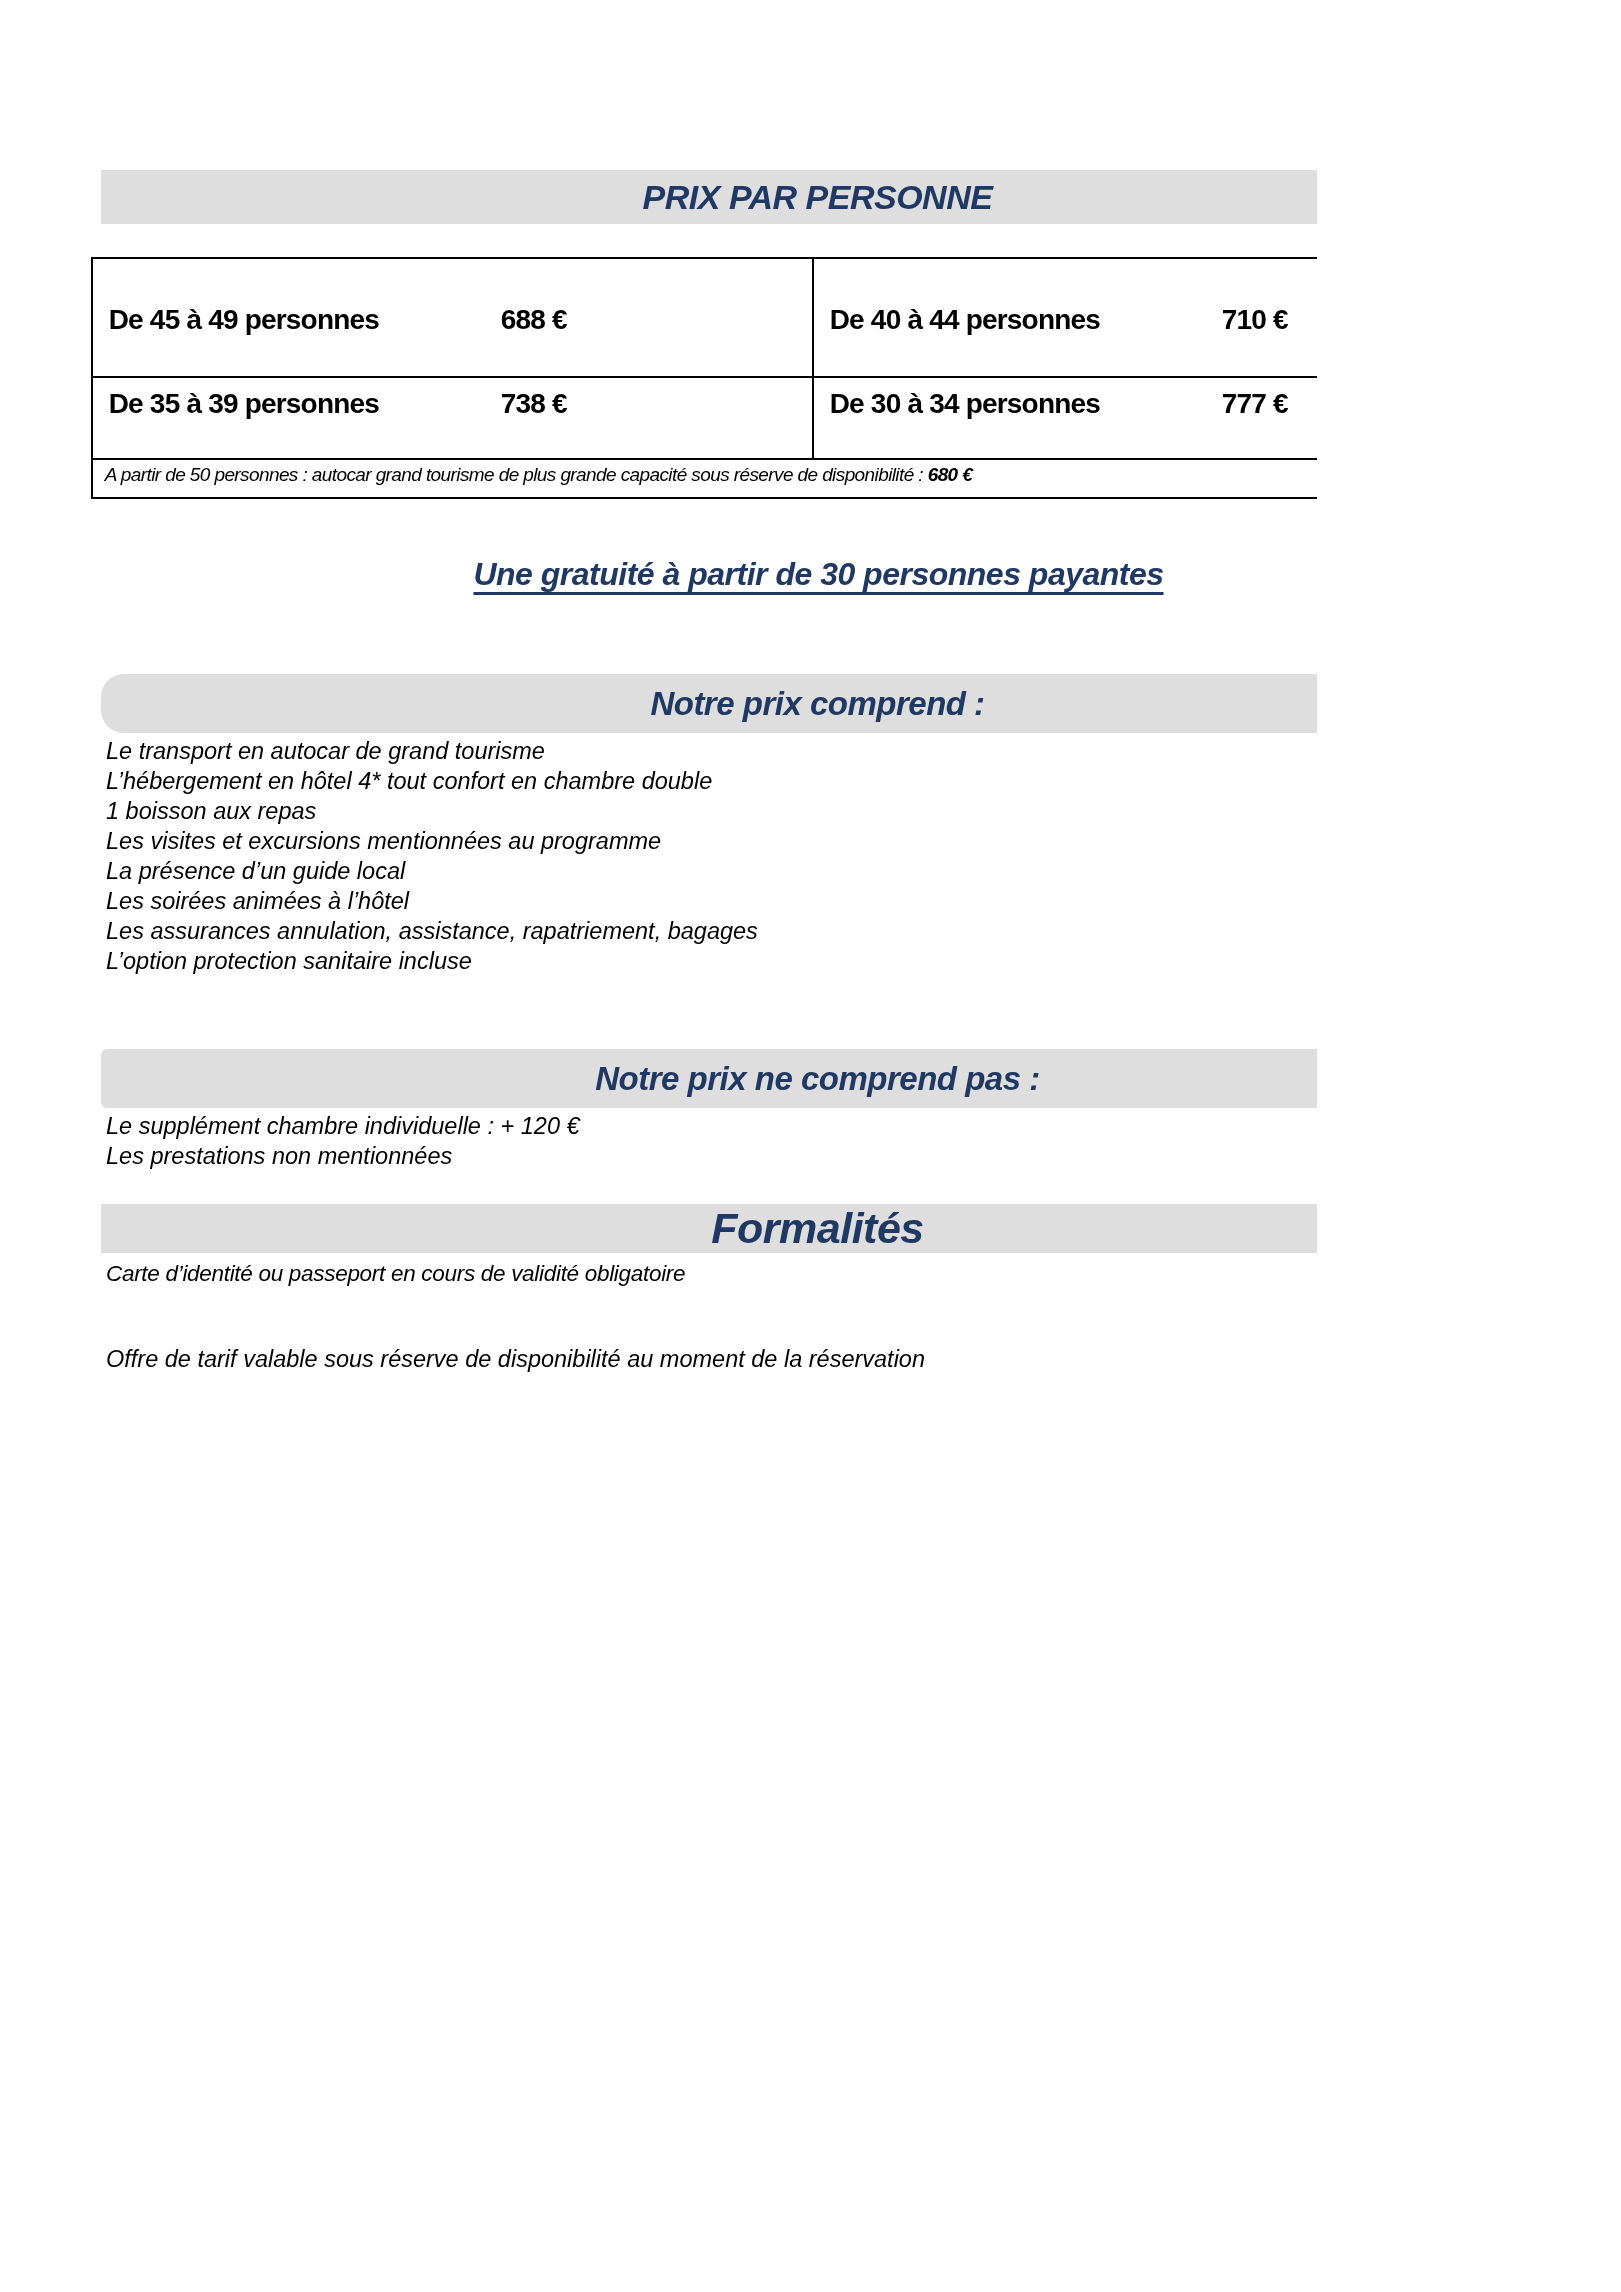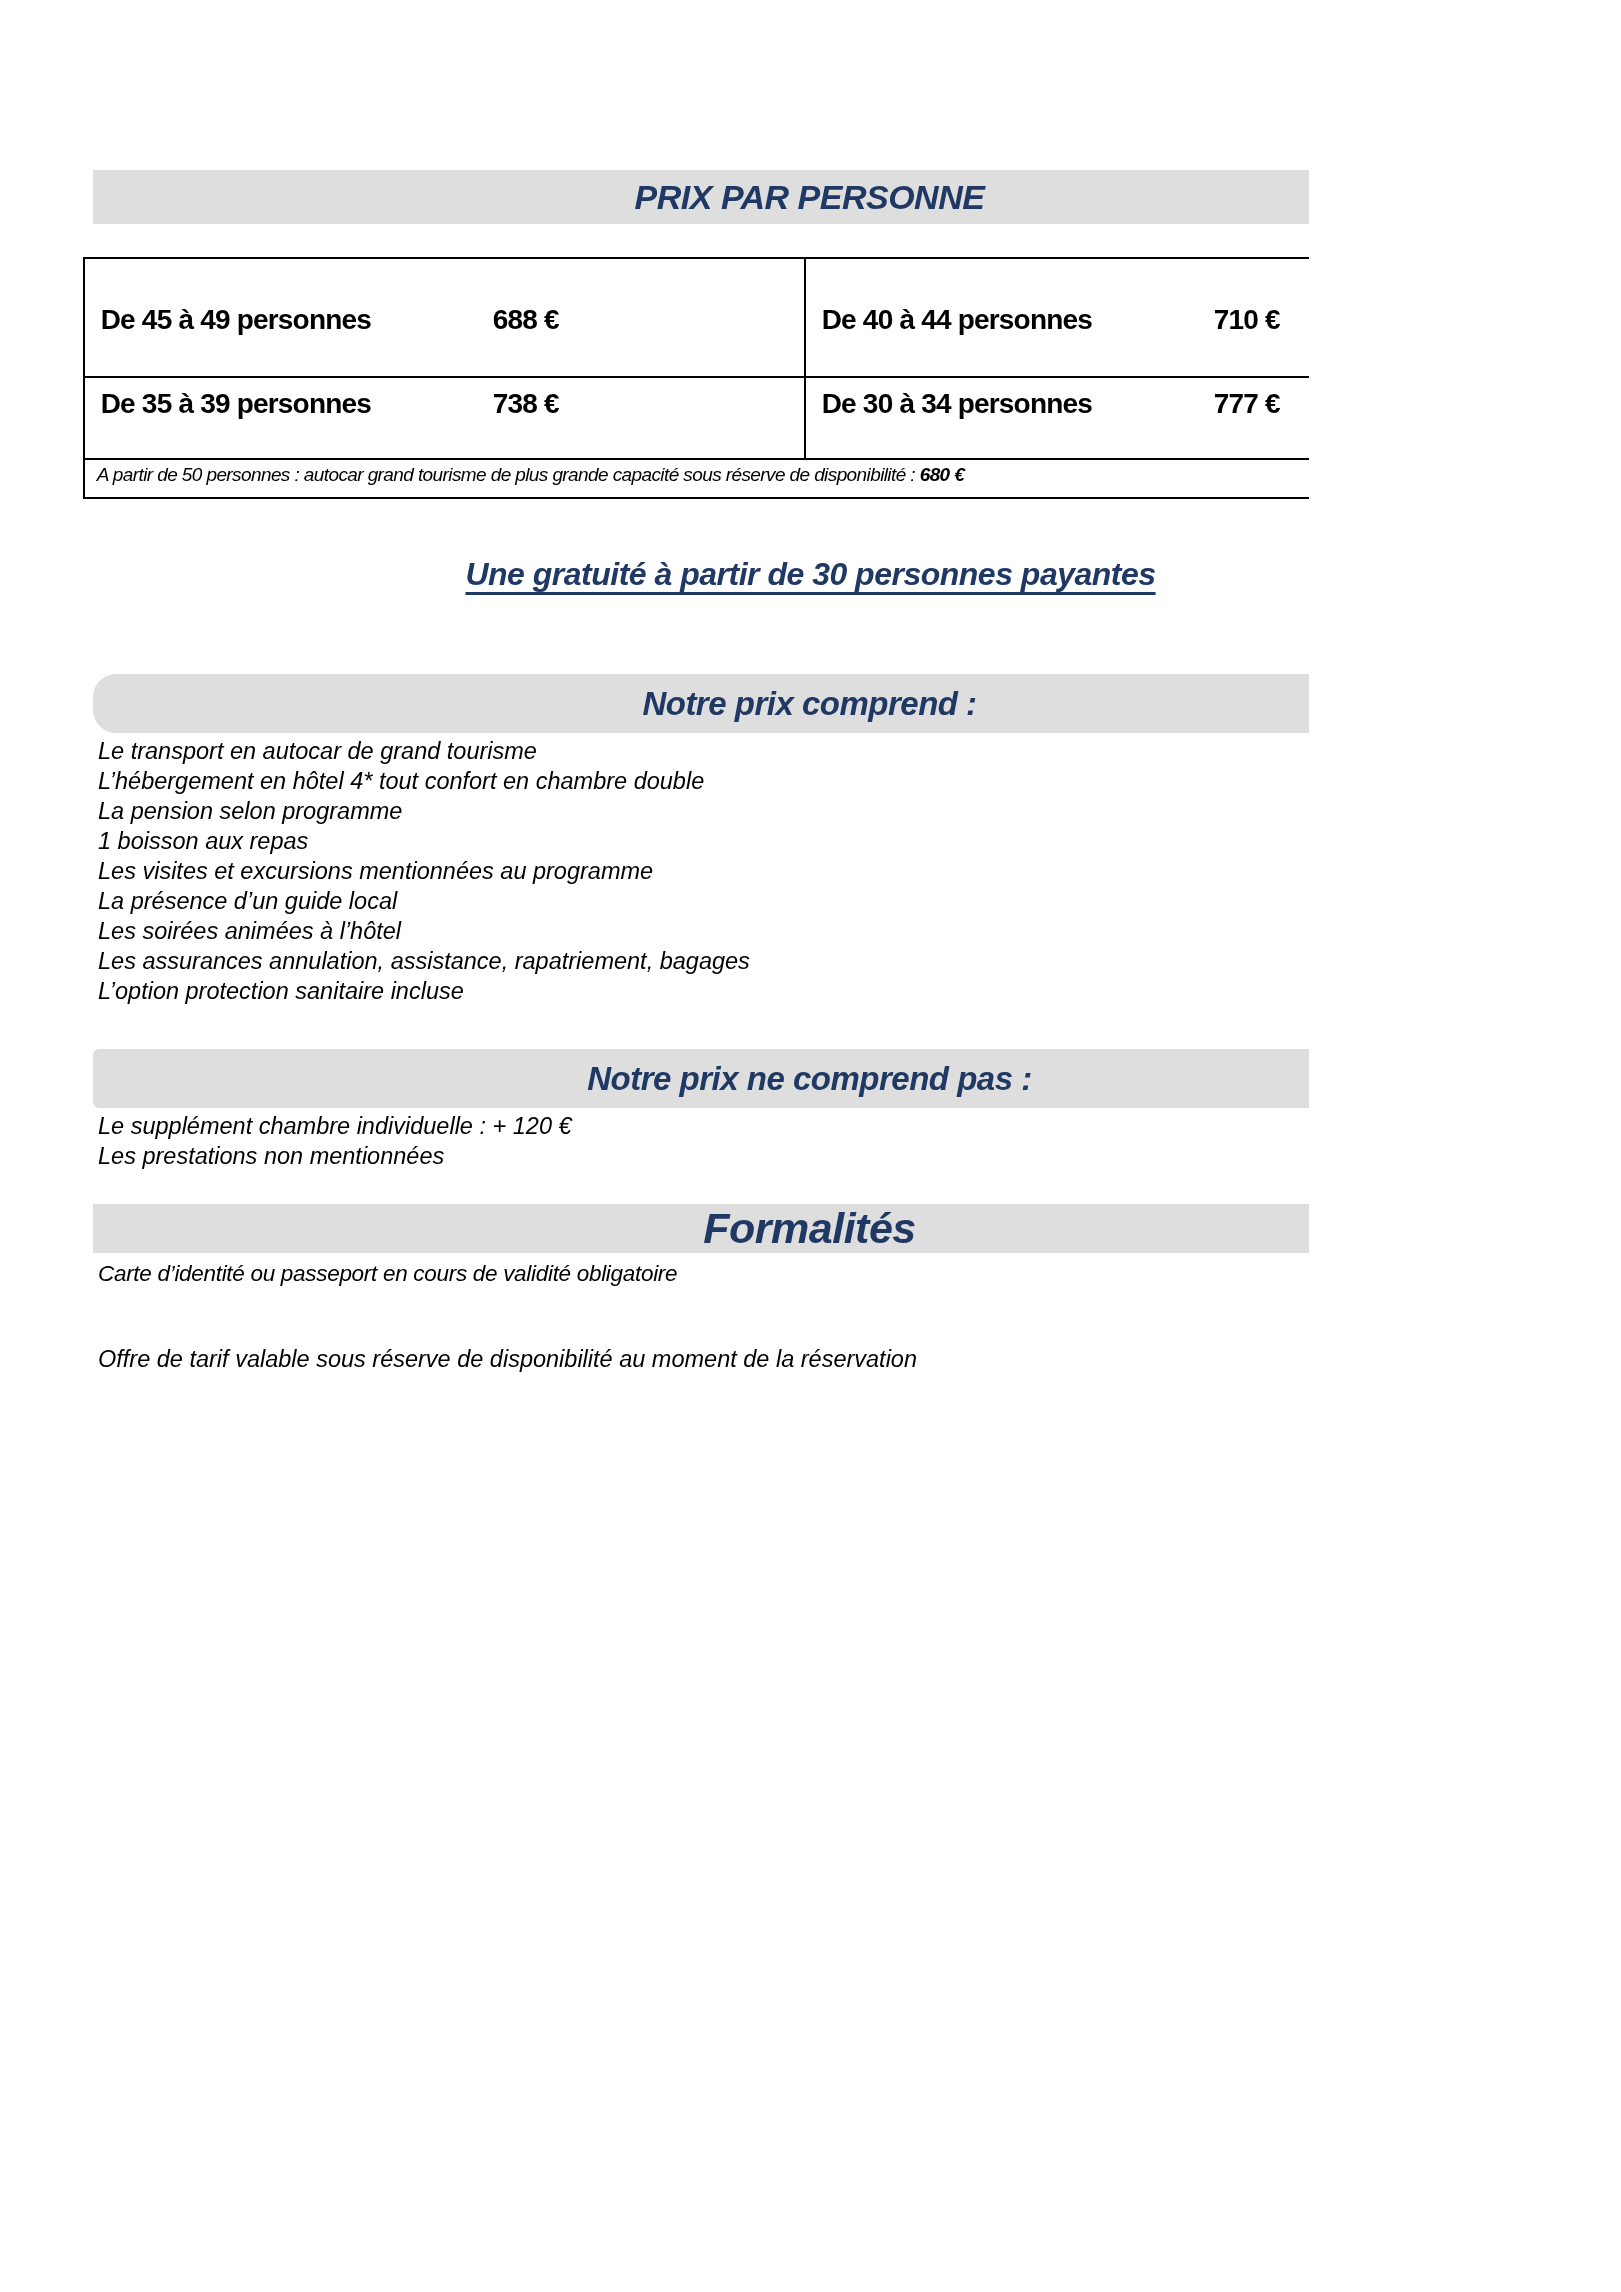--- a/index.html
+++ b/index.html
@@ -6,21 +6,21 @@
   html, body { background: #ffffff; }
   body {
     font-family: "Liberation Sans", sans-serif;
     width: 1621px;
     height: 2293px;
     position: relative;
     color: #000;
   }
   .page {
     position: absolute;
-    top: 0; left: 0;
+    top: 0; left: 8px;
     width: 1309px;
     height: 2293px;
     background: #ffffff;
     overflow: hidden;
   }
 
   
   .band {
     position: absolute;
     left: 93px;
@@ -165,21 +165,20 @@
     <span>Une gratuité à partir de 30 personnes payantes</span>
   </div>
 
   <div class="band band-includes">
     <span class="band-text">Notre prix comprend :</span>
   </div>
 
   <div class="textblock includes-list">
     <div>Le transport en autocar de grand tourisme</div>
     <div>L’hébergement en hôtel 4* tout confort en chambre double</div>
-    <div>La pension selon programme</div>
     <div>1 boisson aux repas</div>
     <div>Les visites et excursions mentionnées au programme</div>
     <div>La présence d’un guide local</div>
     <div>Les soirées animées à l’hôtel</div>
     <div>Les assurances annulation, assistance, rapatriement, bagages</div>
     <div>L’option protection sanitaire incluse</div>
   </div>
 
   <div class="band band-excludes">
     <span class="band-text">Notre prix ne comprend pas :</span>

